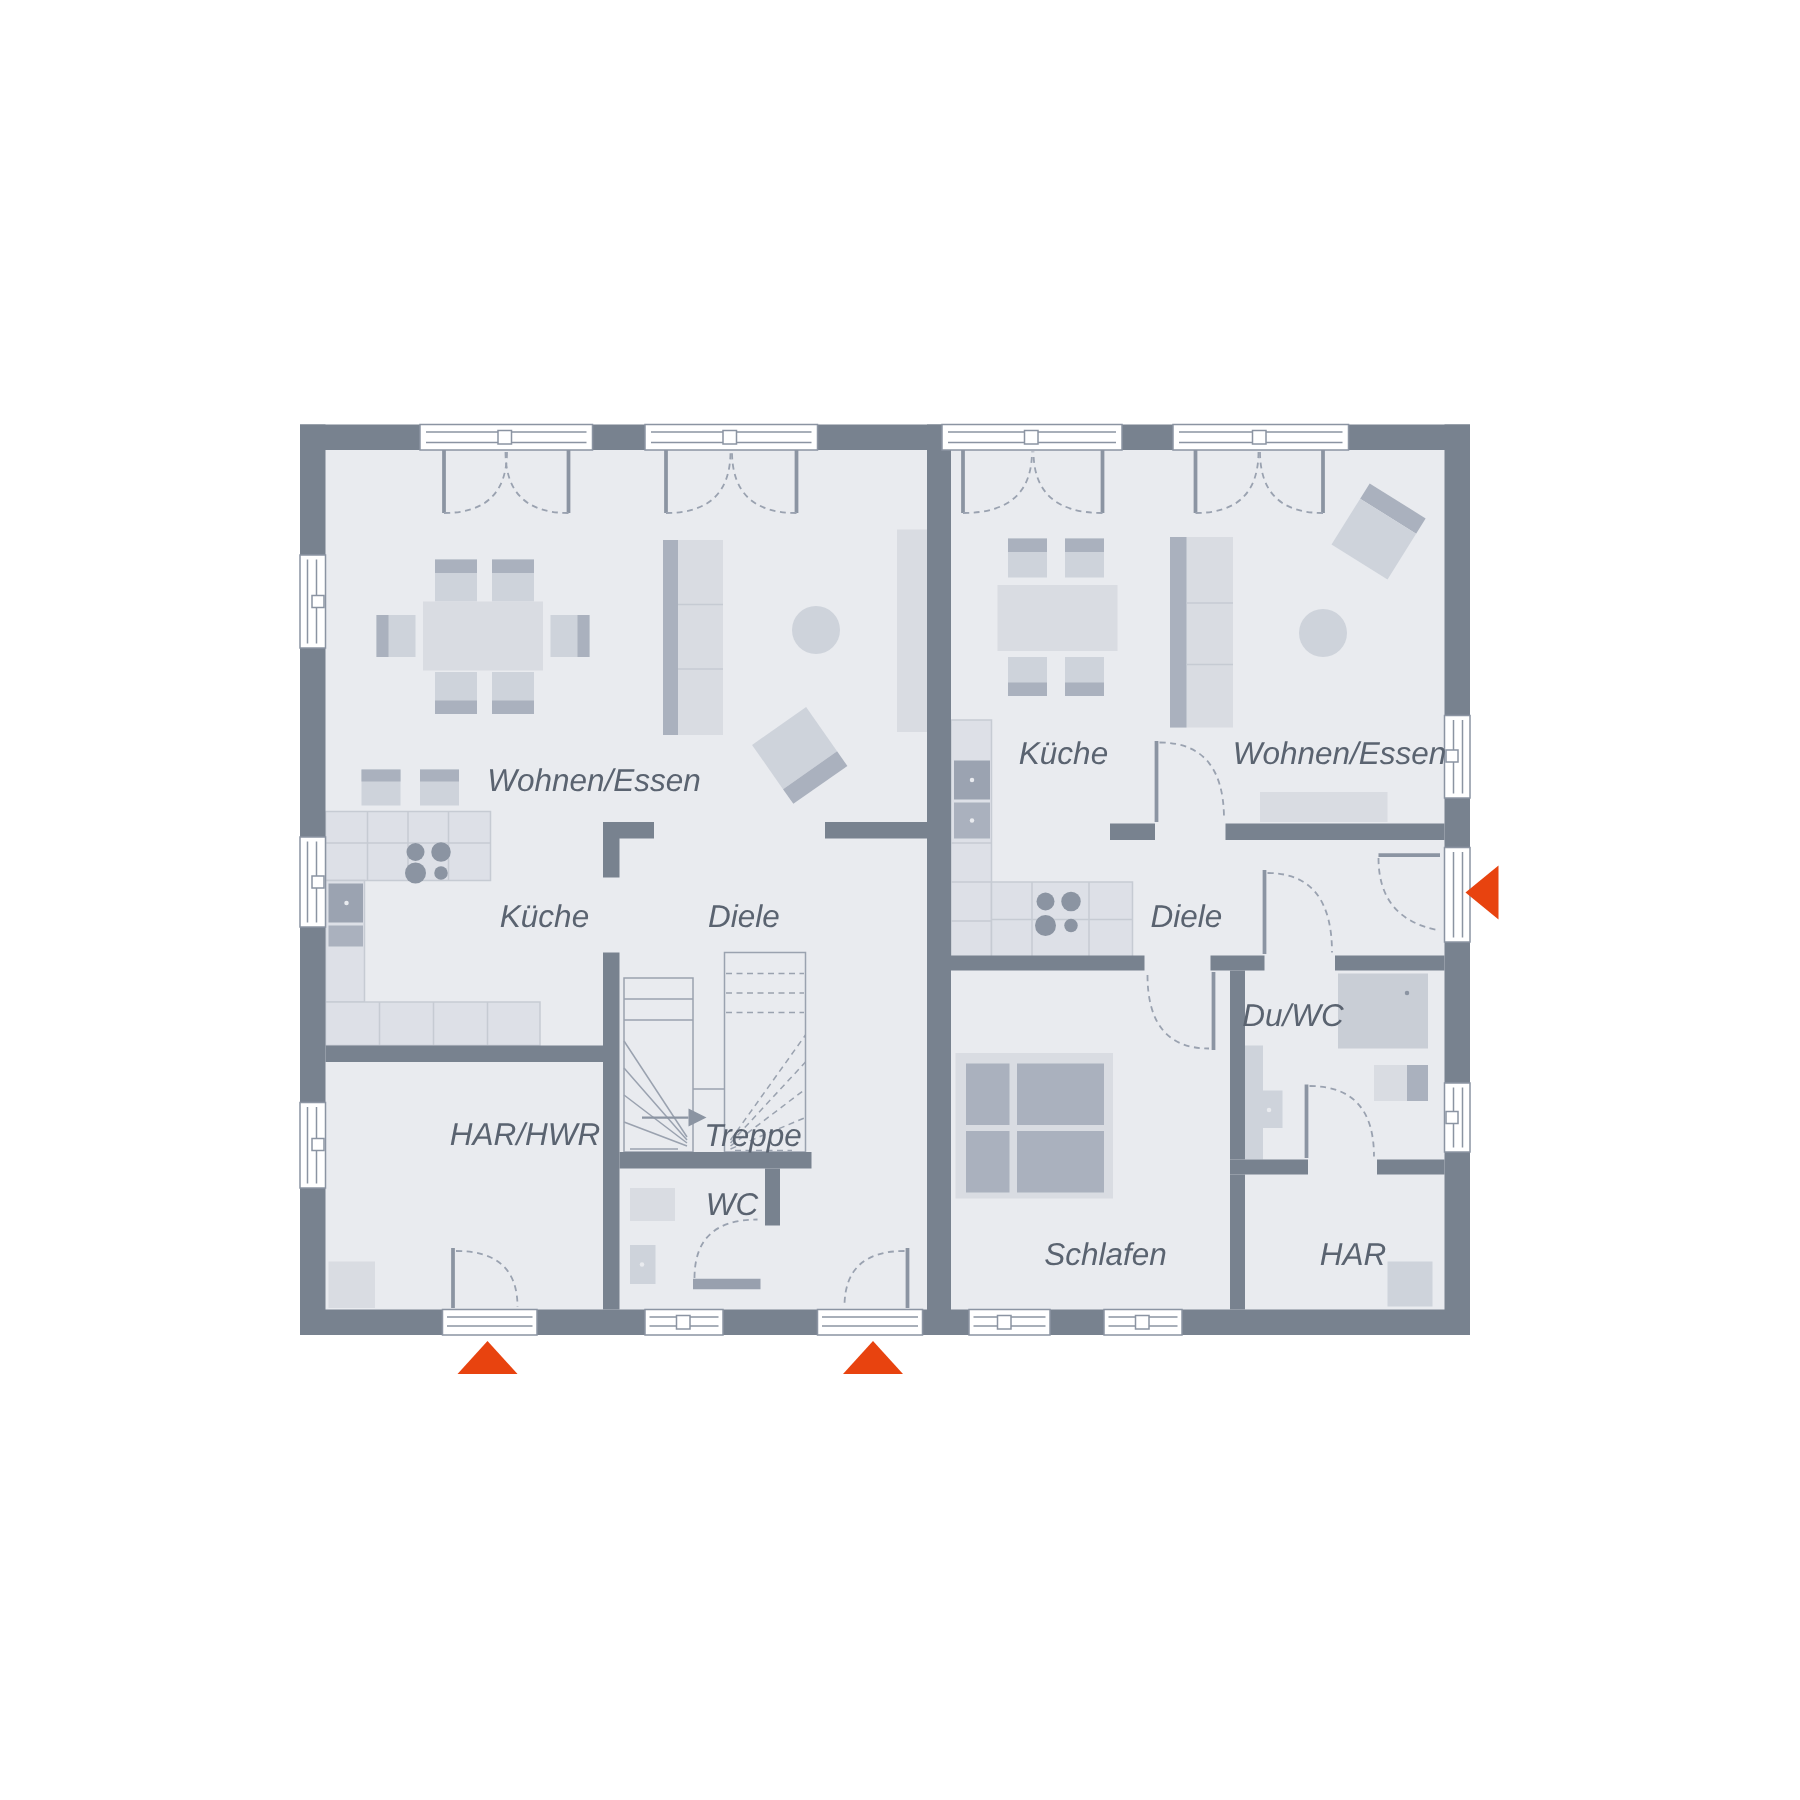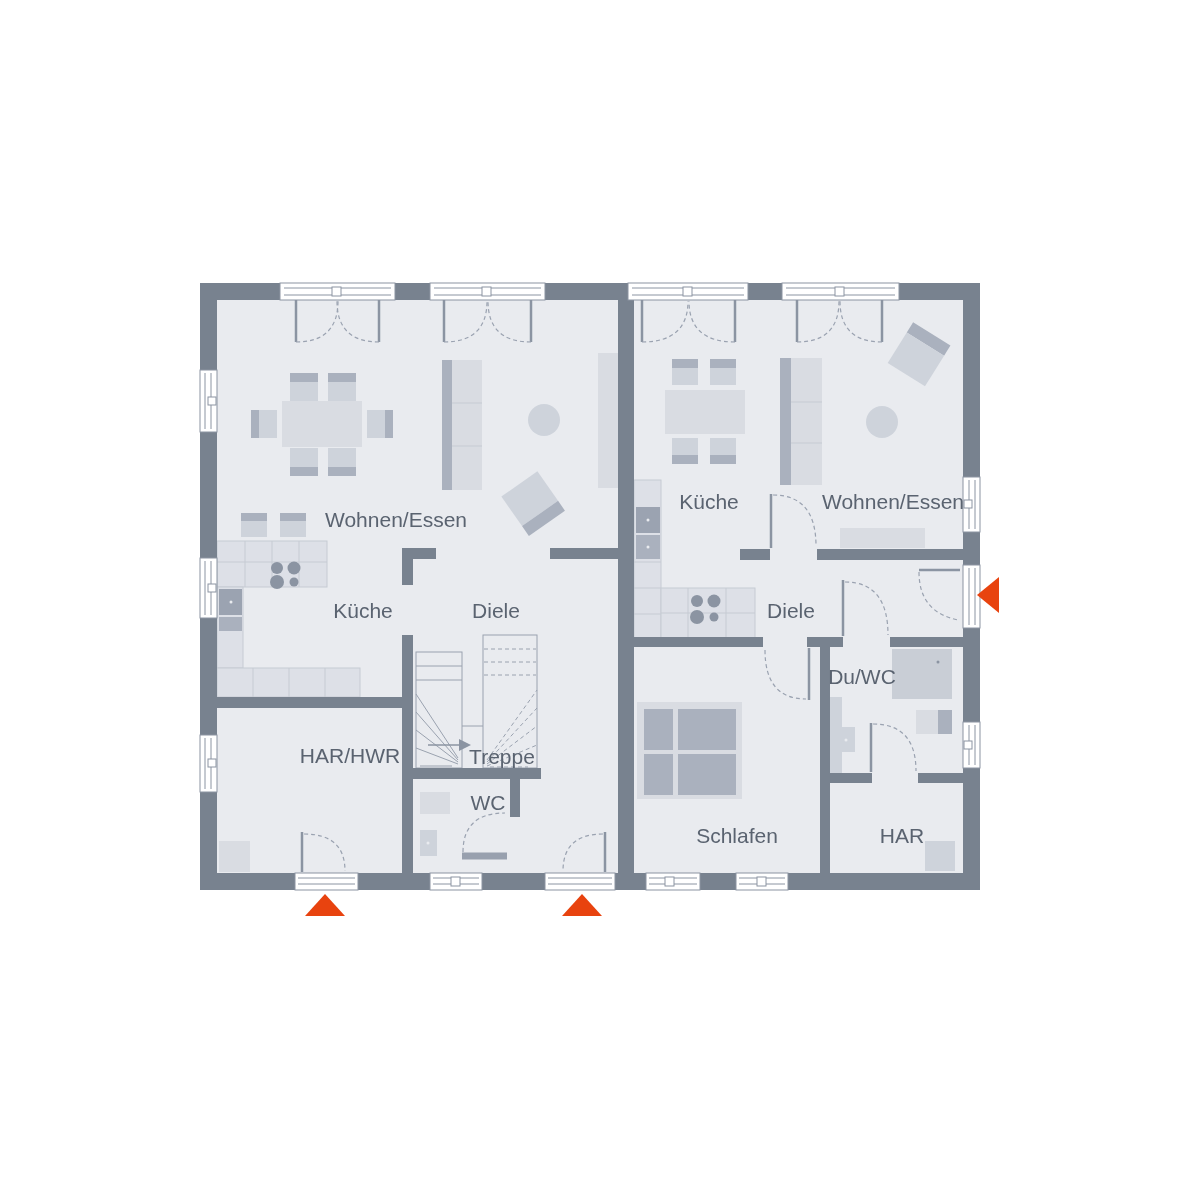--- a/index.html
+++ b/index.html
@@ -1,16 +1,16 @@
 <!DOCTYPE html>
 <html><head>
 <meta charset="utf-8">
 <style>
   html,body{margin:0;padding:0;background:#ffffff;}
-  .stage{width:1200px;height:1200px;position:relative;background:#fff;font-family:"Liberation Sans",sans-serif;}
+  .stage{width:1200px;height:1200px;position:relative;background:#fff;font-family:"Liberation Sans",sans-serif;font-style:italic;}
   .wall{fill:#78828f;}
   .floor{fill:#e9ebef;}
   .win{fill:#ffffff;stroke:#8b94a2;stroke-width:1;}
   .wline{stroke:#8b94a2;stroke-width:1;fill:none;}
   .knob{fill:#ffffff;stroke:#8b94a2;stroke-width:1;}
   .leaf{stroke:#8b94a2;stroke-width:2.5;fill:none;}
   .swing{stroke:#9aa2b0;stroke-width:1.2;fill:none;stroke-dasharray:4 3;}
   .cnt{fill:#dde0e7;stroke:#c6cbd3;stroke-width:1;}
   .div{stroke:#c6cbd3;stroke-width:1;fill:none;}
   .f1{fill:#d9dce2;}

